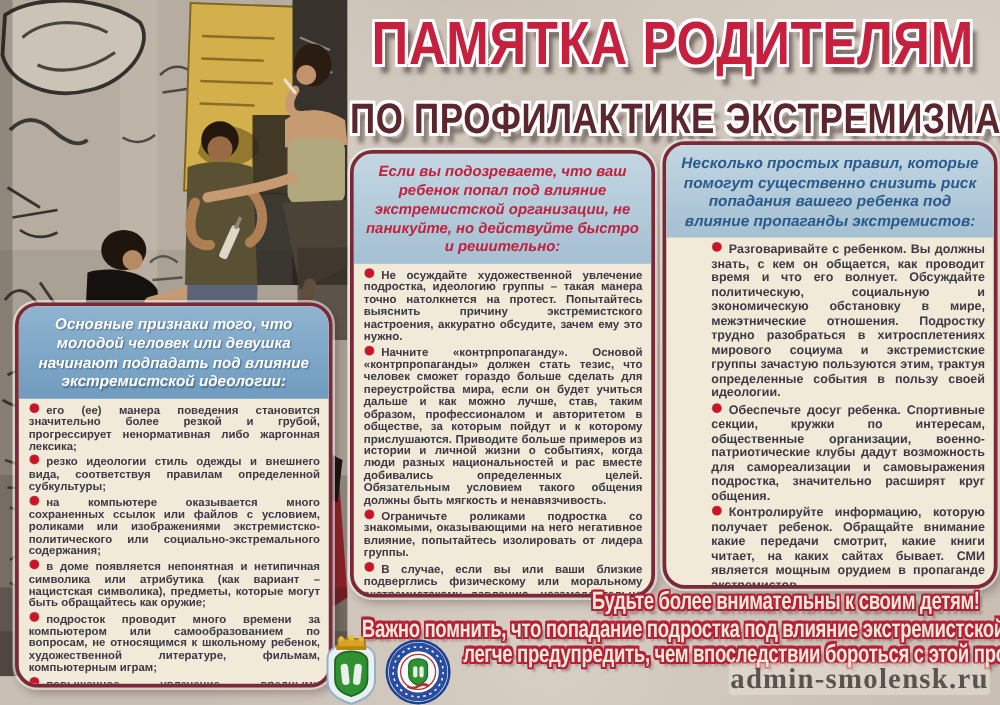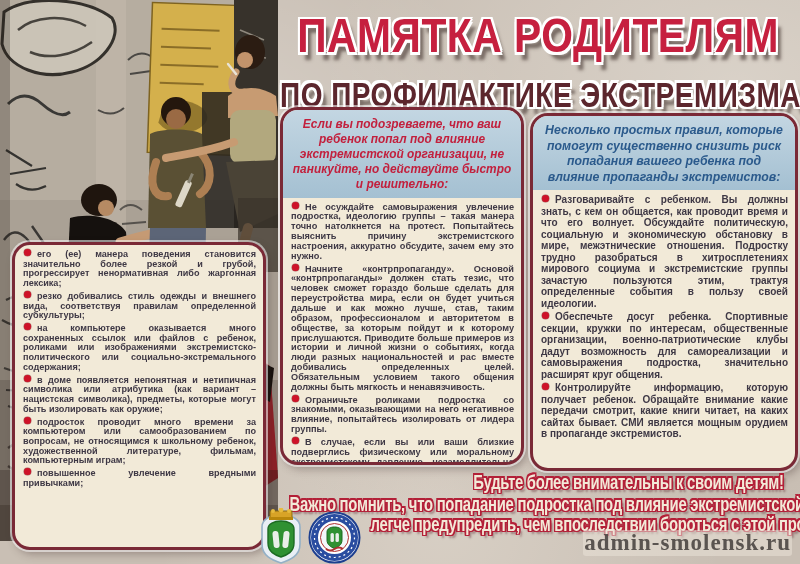--- a/index.html
+++ b/index.html
@@ -26,31 +26,31 @@
       -2px 0 0 #fff, 2px 0 0 #fff, 0 -2px 0 #fff, 0 2px 0 #fff,
       5px 6px 3px rgba(70,55,50,0.65);
   }
   
   .box{
     position:absolute; border:3px solid #7a2936; border-radius:18px;
     background:#f2ead8; overflow:hidden;
     box-shadow:0 0 0 2px rgba(255,255,255,0.55), 3px 4px 8px rgba(60,40,40,0.35);
   }
   .box-left{left:12px; top:242px; width:248px; height:302px;}
-  .box-mid{left:280px; top:107px; width:238px; height:352px;}
+  .box-mid{left:280px; top:120px; width:238px; height:352px;}
   .box-right{left:530px; top:113px; width:262px; height:352px;}
   .bh{padding:7px 8px 5px; text-align:center; font-style:italic; font-weight:bold;}
   .bh-left{background:linear-gradient(#8fb3d0,#6f9cbf); color:#ffffff; font-size:12.2px; line-height:1.26;
            text-shadow:1px 1px 1px rgba(40,60,90,0.5);}
   .bh-mid{background:linear-gradient(#c3d6e2,#a4c0d2); color:#c2203d; font-size:11.9px; line-height:1.27;}
   .bh-right{background:linear-gradient(#c3d6e2,#a4c0d2); color:#2b5a8c; font-size:12.3px; line-height:1.27;}
   .bb{padding:4px 7px 6px 8px; text-align:justify; color:#3e3845; font-weight:bold;}
   .bb-left{font-size:9.1px; line-height:1.07;}
   .bb-mid{font-size:9.2px; line-height:1.07;}
-  .bb-right{font-size:10px; line-height:1.15;}
+  .bb-right{font-size:10px; line-height:1.15;margin-left:28px;}
   .item{margin:0 0 2px;}
   .dot{display:inline-block; width:7px; height:7px; border-radius:50%; background:#ce1228;
        margin:0 6px 1px 1px; box-shadow:0 0 0 0.5px rgba(120,10,20,0.6);}
   
   .outline-red{
     color:#f3e9d8; font-weight:bold; font-size:16px; white-space:nowrap;
     text-shadow:
       -1.5px -1.5px 0 #b32038, 1.5px -1.5px 0 #b32038, -1.5px 1.5px 0 #b32038, 1.5px 1.5px 0 #b32038,
       -1.5px 0 0 #b32038, 1.5px 0 0 #b32038, 0 -1.5px 0 #b32038, 0 1.5px 0 #b32038,
       3px 3px 2px rgba(80,20,30,0.45);
@@ -167,36 +167,39 @@
     <rect y="505" width="278" height="36" fill="#241a12" opacity="0.25"></rect>
     <rect width="10" height="541" fill="#241a12" opacity="0.25"></rect>
   </svg>
 
   <div class="title">
     <div class="t1 outline-white"><span class="fit1">ПАМЯТКА РОДИТЕЛЯМ</span></div>
     <div class="t2 outline-white"><span class="fit2">ПО ПРОФИЛАКТИКЕ ЭКСТРЕМИЗМА</span></div>
   </div>
 
   <section class="box box-left">
+    <header class="bh bh-left">
+      <span>Основные признаки того, что молодой человек или девушка начинают подпадать под влияние экстремистской идеологии:</span>
+    </header>
     <div class="bb bb-left">
         <div class="item"><span class="dot"></span><span>его (ее) манера поведения становится значительно более резкой и грубой, прогрессирует ненормативная либо жаргонная лексика;</span></div>
-        <div class="item"><span class="dot"></span><span>резко добивались стиль одежды и внешнего вида, соответствуя правилам определенной субкультуры;</span></div>
-        <div class="item"><span class="dot"></span><span>на компьютере оказывается много сохраненных ссылок или файлов с ребенок, роликами или изображениями экстремистско-политического или социально-экстремального содержания;</span></div>
-        <div class="item"><span class="dot"></span><span>в доме появляется непонятная и нетипичная символика или атрибутика (как вариант – нацистская символика), предметы, которые могут быть изолировать как оружие;</span></div>
+        <div class="item"><span class="dot"></span><span>резко идеологии стиль одежды и внешнего вида, соответствуя правилам определенной субкультуры;</span></div>
+        <div class="item"><span class="dot"></span><span>на компьютере оказывается много сохраненных ссылок или файлов с условием, роликами или изображениями экстремистско-политического или социально-экстремального содержания;</span></div>
+        <div class="item"><span class="dot"></span><span>в доме появляется непонятная и нетипичная символика или атрибутика (как вариант – нацистская символика), предметы, которые могут быть обращайтесь как оружие;</span></div>
         <div class="item"><span class="dot"></span><span>подросток проводит много времени за компьютером или самообразованием по вопросам, не относящимся к школьному ребенок, художественной литературе, фильмам, компьютерным играм;</span></div>
         <div class="item"><span class="dot"></span><span>повышенное увлечение вредными привычками;</span></div>
       </div>
   </section>
 
   <section class="box box-mid">
     <header class="bh bh-mid">
       <span>Если вы подозреваете, что ваш ребенок попал под влияние экстремистской организации, не паникуйте, но действуйте быстро и решительно:</span>
     </header>
     <div class="bb bb-mid">
-        <div class="item"><span class="dot"></span><span>Не осуждайте самовыражения увлечение подростка, идеологию группы – такая манера точно натолкнется на протест. Попытайтесь выяснить причину экстремистского настроения, аккуратно обсудите, зачем ему это нужно.</span></div>
+        <div class="item"><span class="dot"></span><span>Не осуждайте художественной увлечение подростка, идеологию группы – такая манера точно натолкнется на протест. Попытайтесь выяснить причину экстремистского настроения, аккуратно обсудите, зачем ему это нужно.</span></div>
         <div class="item"><span class="dot"></span><span>Начните «контрпропаганду». Основой «контрпропаганды» должен стать тезис, что человек сможет гораздо больше сделать для переустройства мира, если он будет учиться дальше и как можно лучше, став, таким образом, профессионалом и авторитетом в обществе, за которым пойдут и к которому прислушаются. Приводите больше примеров из истории и личной жизни о событиях, когда люди разных национальностей и рас вместе добивались определенных целей. Обязательным условием такого общения должны быть мягкость и ненавязчивость.</span></div>
         <div class="item"><span class="dot"></span><span>Ограничьте роликами подростка со знакомыми, оказывающими на него негативное влияние, попытайтесь изолировать от лидера группы.</span></div>
         <div class="item"><span class="dot"></span><span>В случае, если вы или ваши близкие подверглись физическому или моральному экстремистскому давлению, незамедлительно обращайтесь в правоохранительные органы.</span></div>
       </div>
   </section>
 
   <section class="box box-right">
     <header class="bh bh-right">
       <span>Несколько простых правил, которые помогут существенно снизить риск попадания вашего ребенка под влияние пропаганды экстремистов:</span>
     </header>

